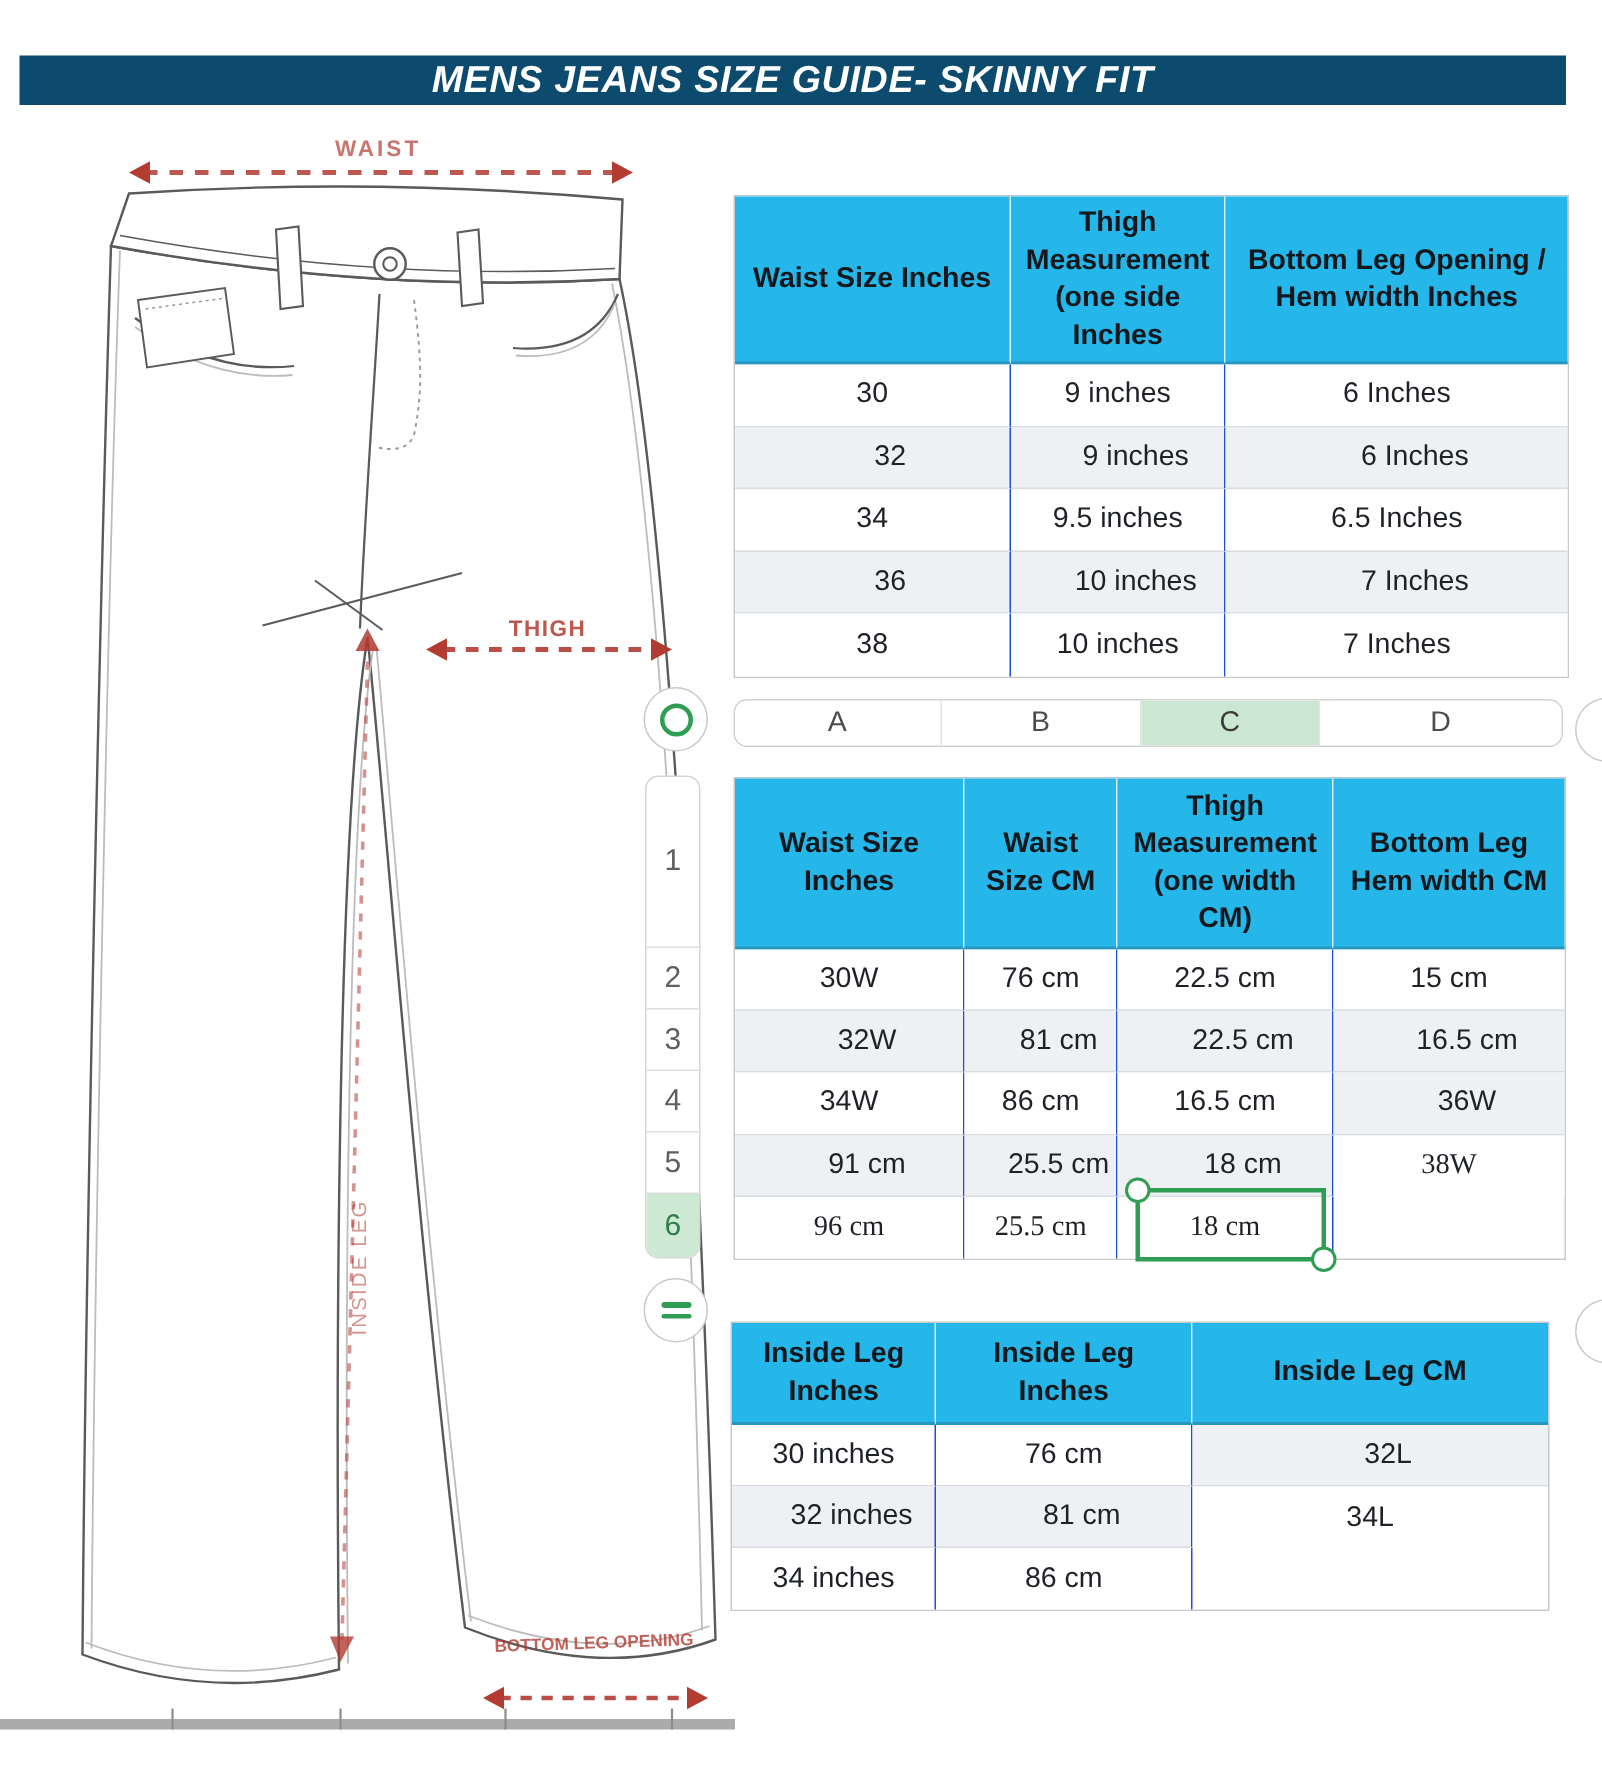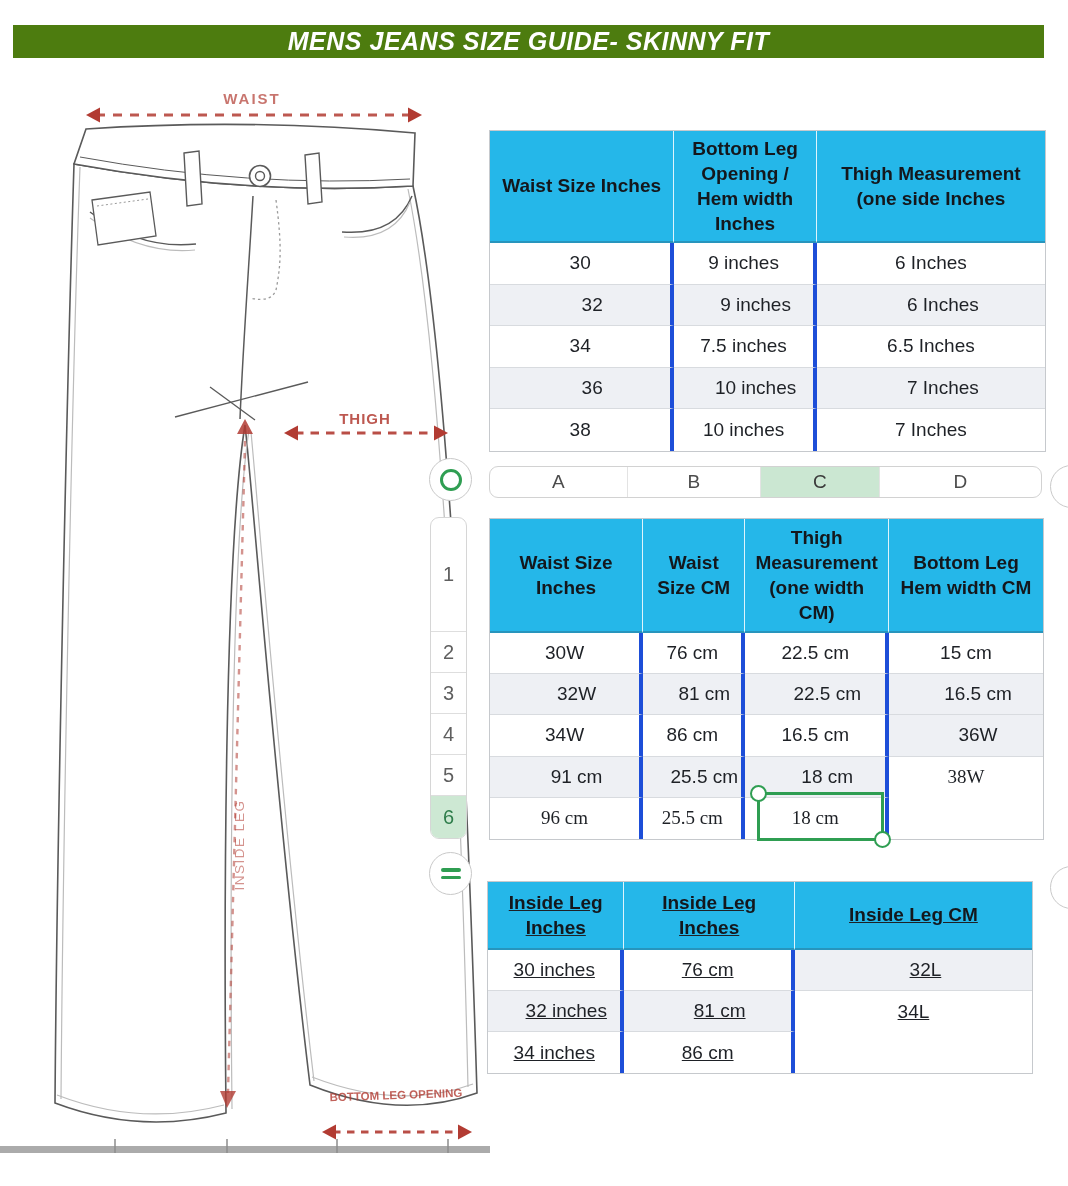--- a/index.html
+++ b/index.html
@@ -2,40 +2,40 @@
 <html><head>
 <meta charset="utf-8">
 <style>
   html,body{margin:0;padding:0;background:#fff;}
   .stage{
     position:relative;width:1068px;height:1186px;background:#fff;overflow:hidden;
     font-family:"Liberation Sans",sans-serif;color:#1e2126;
   }
   
   .titlebar{
-    position:absolute;left:13px;top:25px;width:1031px;height:33px;background:#4d7c0f;
+    position:absolute;left:13px;top:37px;width:1031px;height:33px;background:#0c4a6e;
     color:#fff;display:flex;align-items:center;justify-content:center;
     font-weight:bold;font-style:italic;font-size:25px;letter-spacing:.5px;white-space:nowrap;
   }
   
   .jeans{position:absolute;left:0;top:85px;width:490px;height:1075px;}
   
   .tbl{position:absolute;display:grid;background:#fff;border:1px solid #c6c9cd;box-sizing:border-box;}
   .t1{left:489px;top:130px;width:557px;grid-template-columns:185fr 143fr 229fr;grid-template-rows:112px repeat(5,41.5px);}
   .t2{left:489px;top:518px;width:555px;grid-template-columns:163fr 109fr 119fr 164fr;grid-template-rows:114px repeat(5,41.2px);}
-  .t3{left:487px;top:881px;width:546px;grid-template-columns:137fr 171fr 238fr;grid-template-rows:68px repeat(3,41px);text-decoration:underline;}
+  .t3{left:487px;top:881px;width:546px;grid-template-columns:137fr 171fr 238fr;grid-template-rows:68px repeat(3,41px);}
   .tbl .th{
     background:#25b7e9;color:#14171c;font-weight:bold;font-size:19px;line-height:1.32;
     display:flex;align-items:center;justify-content:center;text-align:center;
     padding:4px 10px;box-sizing:border-box;
     border-right:1.5px solid rgba(255,255,255,.85);border-bottom:2px solid #2795bd;
   }
   .tbl .td{
     display:flex;align-items:center;justify-content:center;font-size:19px;color:#1e2126;
-    background:#fff;border-right:4px solid #1d4ed8;border-bottom:1px solid #d8dbdf;box-sizing:border-box;
+    background:#fff;border-right:1px solid #1d4ed8;border-bottom:1px solid #d8dbdf;box-sizing:border-box;
   }
   .tbl .td.alt{background:#eef0f4;padding-left:24px;}
   .t1 > div:nth-child(3n){border-right:none;}
   .t2 > div:nth-child(4n){border-right:none;}
   .t3 > div:nth-child(3n){border-right:none;}
   .t1 > div:nth-last-child(-n+3){border-bottom:none;}
   .t2 > div:nth-last-child(-n+4){border-bottom:none;font-family:Liberation Serif, serif;}
   .t3 > div:nth-last-child(-n+3){border-bottom:none;}
   
   .colbar{
@@ -163,30 +163,30 @@
         <path d="M115,1054 L115,1068"></path>
           <path d="M227,1054 L227,1068"></path>
         <path d="M337,1054 L337,1068"></path>
           <path d="M448,1054 L448,1068"></path>
       </g>
     </g>
   </svg>
 
   <div class="tbl t1">
       <div class="th">Waist Size Inches</div>
+      <div class="th">Thigh Measurement (one side Inches</div>
       <div class="th">Bottom Leg Opening / Hem width Inches</div>
-      <div class="th">Thigh Measurement (one side Inches</div>
       <div class="td">30</div>
       <div class="td">9 inches</div>
       <div class="td">6 Inches</div>
       <div class="td alt">32</div>
       <div class="td alt">9 inches</div>
       <div class="td alt">6 Inches</div>
       <div class="td">34</div>
-      <div class="td">7.5 inches</div>
+      <div class="td">9.5 inches</div>
       <div class="td">6.5 Inches</div>
       <div class="td alt">36</div>
       <div class="td alt">10 inches</div>
       <div class="td alt">7 Inches</div>
       <div class="td">38</div>
       <div class="td">10 inches</div>
       <div class="td">7 Inches</div>
     </div>
 
   <div class="colbar">

